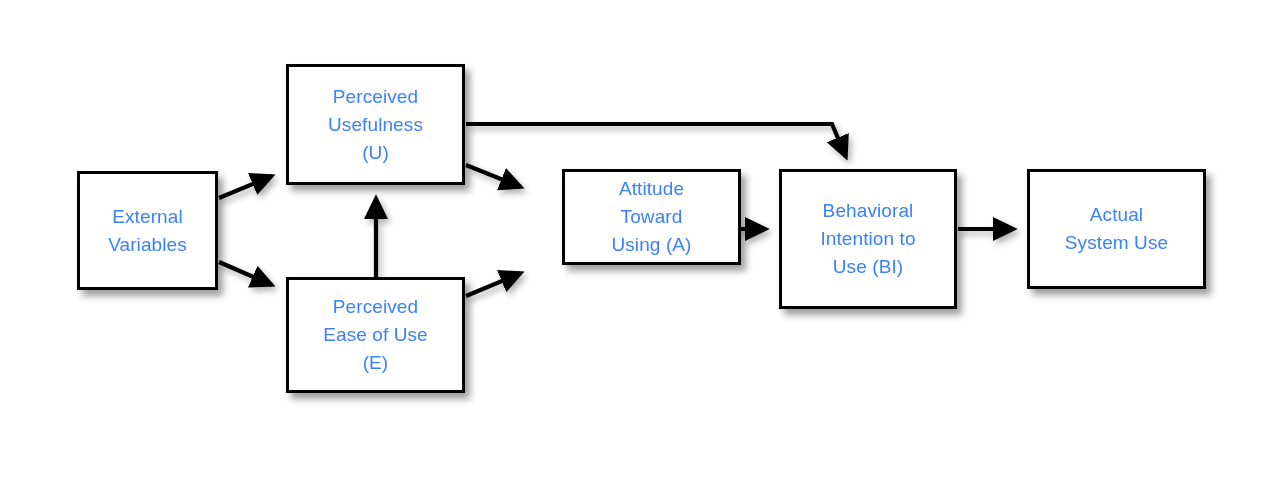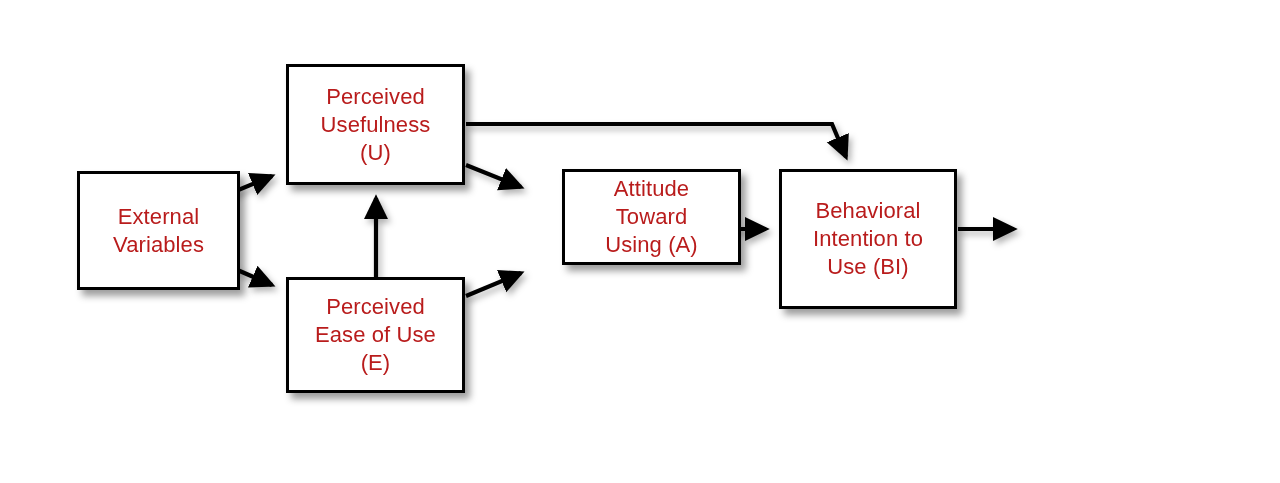--- a/index.html
+++ b/index.html
@@ -32,28 +32,28 @@
     background: #ffffff;
     border: 3px solid #000000;
     display: flex;
     align-items: center;
     justify-content: center;
     text-align: center;
     z-index: 2;
     box-shadow: 5px 6px 7px rgba(0,0,0,0.38);
   }
   .node .label {
-    font-size: 22px;
+    font-size: 19px;
     line-height: 28px;
-    color: #b91c1c;
+    color: #3b82f6;
     letter-spacing: 0.1px;
     white-space: pre-line;
     padding: 0 5px;
   }
-  #node-external        { left: 77px;   top: 171px; width: 163px; height: 119px; }
+  #node-external        { left: 77px;   top: 171px; width: 141px; height: 119px; }
   #node-usefulness      { left: 286px;  top: 64px;  width: 179px; height: 121px; }
   #node-ease            { left: 286px;  top: 277px; width: 179px; height: 116px; }
   #node-attitude        { left: 562px;  top: 169px; width: 179px; height: 96px; }
   #node-intention       { left: 779px;  top: 169px; width: 178px; height: 140px; }
   #node-actual          { left: 1027px; top: 169px; width: 179px; height: 120px; }
 </style>
 </head>
 <body>
 
 <div id="canvas">
@@ -110,14 +110,18 @@
 Toward
 Using (A)</span>
   </div>
 
   <div class="node" id="node-intention">
     <span class="label">Behavioral
 Intention to
 Use (BI)</span>
   </div>
 
+  <div class="node" id="node-actual">
+    <span class="label">Actual
+System Use</span>
+  </div>
 
 </div>
 
 </body></html>

